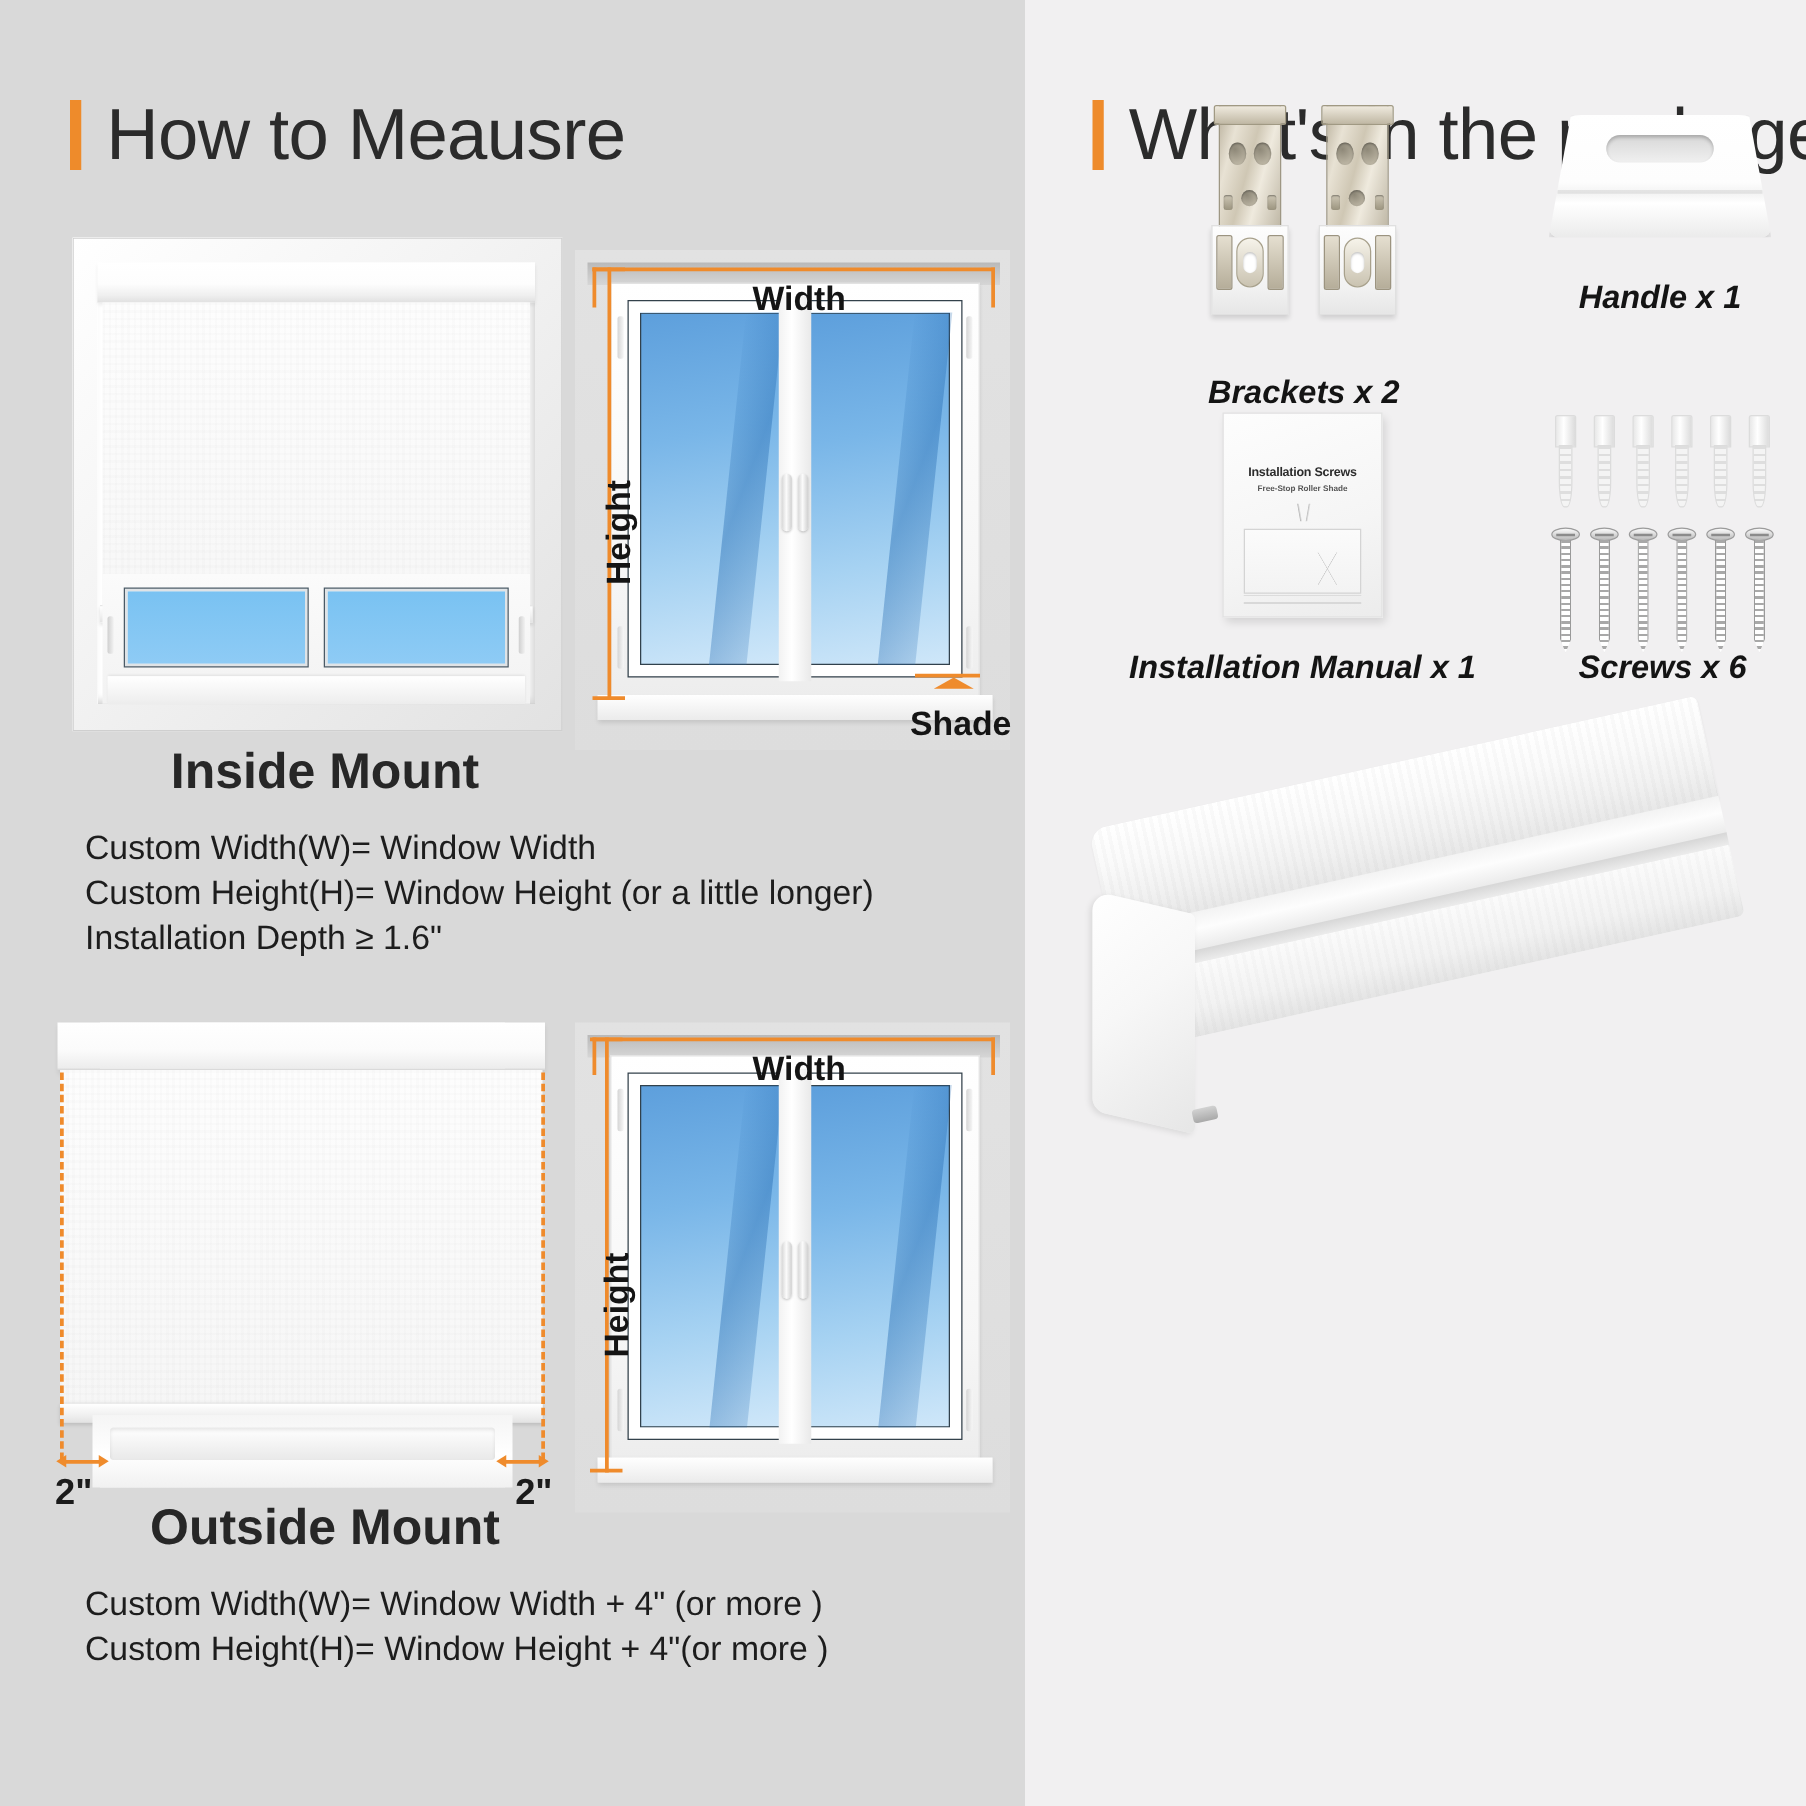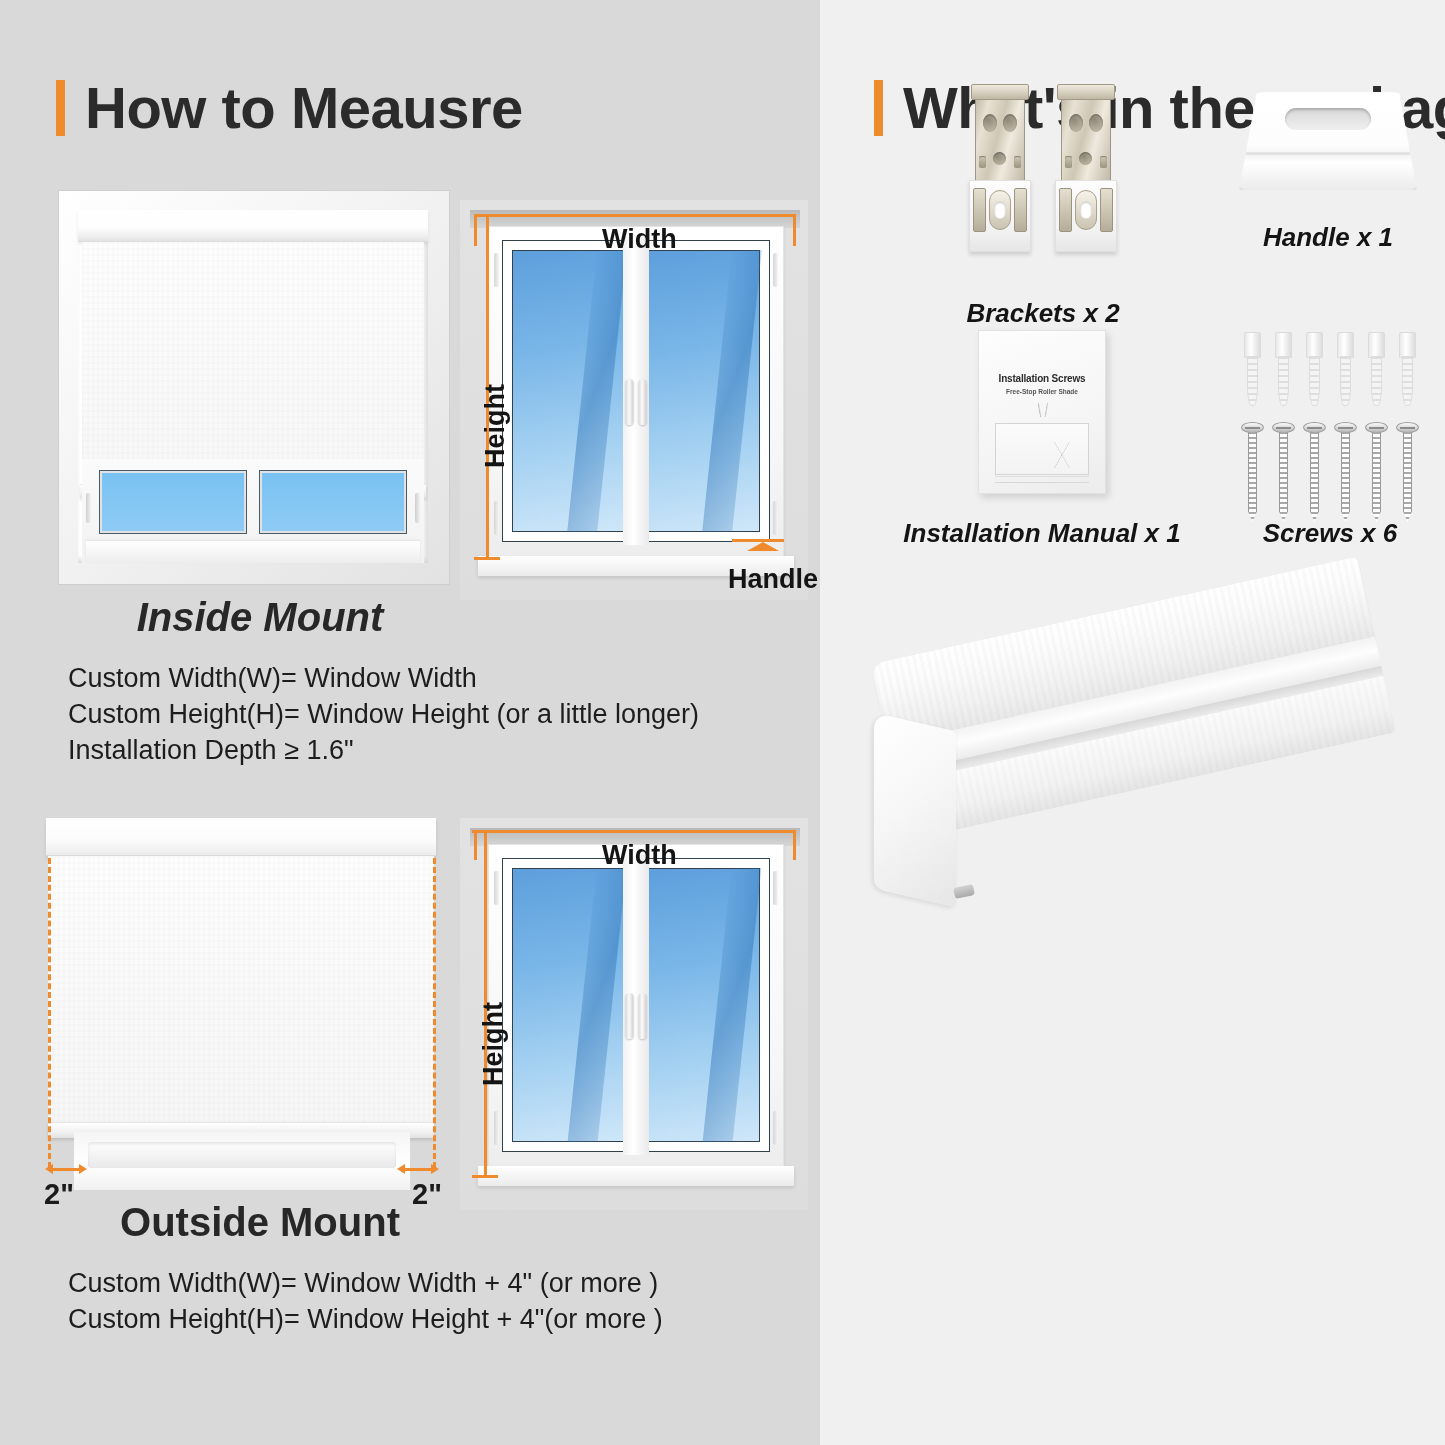--- a/index.html
+++ b/index.html
@@ -34,21 +34,21 @@
   .heading {
     position: absolute;
     display: flex; align-items: center;
   }
   .heading .accent {
     width: 9px; height: 56px;
     background: #ee8b2b;
     margin-right: 20px;
   }
   .heading .htext {
-    font-size: 58px; font-weight: bold;
+    font-size: 58px; font-weight: normal;
     color: #2b2b2b; letter-spacing: -0.5px;
     white-space: nowrap;
   }
   #h-measure { left: 56px; top: 74px; }
   #h-package { left: 36px; top: 74px; }
 
   
   .mount-block { position: absolute; }
   #mount-inside  { left: 0px; top: 190px;  width: 820px; }
   #mount-outside { left: 0px; top: 800px;  width: 820px; }
@@ -519,24 +519,24 @@
         <div class="mtick" style="right:12px; top:14px; height:32px;"></div>
         <div class="mlabel" style="left:142px; top:24px;">Width</div>
 
         <div class="mline-v" style="left:26px; top:14px; height:346px;"></div>
         <div class="mtick-h" style="left:14px; top:14px; width:26px;"></div>
         <div class="mtick-h" style="left:14px; top:357px; width:26px;"></div>
         <div class="mlabel vert" style="left:20px; top:268px;">Height</div>
 
         <div class="mline-h" style="left:272px; width:52px; top:339px;"></div>
         <div class="depth-wedge" style="left:287px; top:342px;"></div>
-        <div class="mlabel" style="left:268px; top:364px;">Handle</div>
-      </div>
-
-      <div class="mount-title" style="margin-top:405px;font-style:italic;">Inside Mount</div>
+        <div class="mlabel" style="left:268px; top:364px;">Shade</div>
+      </div>
+
+      <div class="mount-title" style="margin-top:405px;">Inside Mount</div>
       <div class="mount-lines">
         <div>Custom Width(W)= Window Width</div>
         <div>Custom Height(H)= Window Height (or a little longer)</div>
         <div>Installation Depth ≥ 1.6"</div>
       </div>
     </div>
 
     <div class="mount-block" id="mount-outside">
 
       <div class="shade-fig" id="fig-outside-shade">

